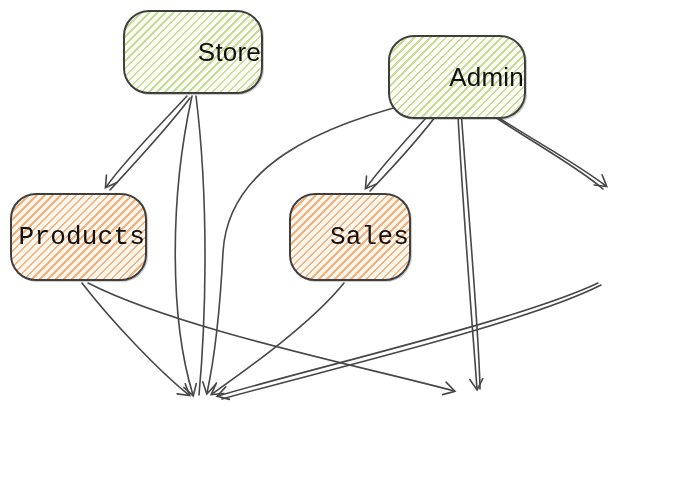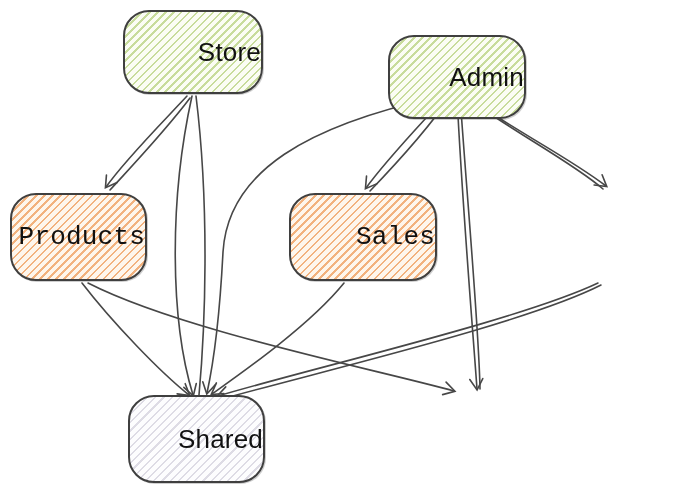--- a/index.html
+++ b/index.html
@@ -87,23 +87,20 @@
   </div>
 
   <div class="node green" style="left:388px; top:10px;  width:138px; height:84px;margin-top:25px;">
     <span class="node-label">Admin</span>
   </div>
 
   <div class="node orange" style="left:10px;  top:193px; width:137px; height:88px;">
     <span class="node-label">Products</span>
   </div>
 
-  <div class="node orange" style="left:289px; top:193px; width:148px; height:88px;">
+  <div class="node orange" style="left:289px; top:193px; width:122px; height:88px;">
     <span class="node-label">Sales</span>
   </div>
 
 
-  <div class="node gray" style="left:128px; top:395px; width:137px; height:88px;">
-    <span class="node-label">Shared</span>
-  </div>
 
 
 </div>
 
 </body></html>

